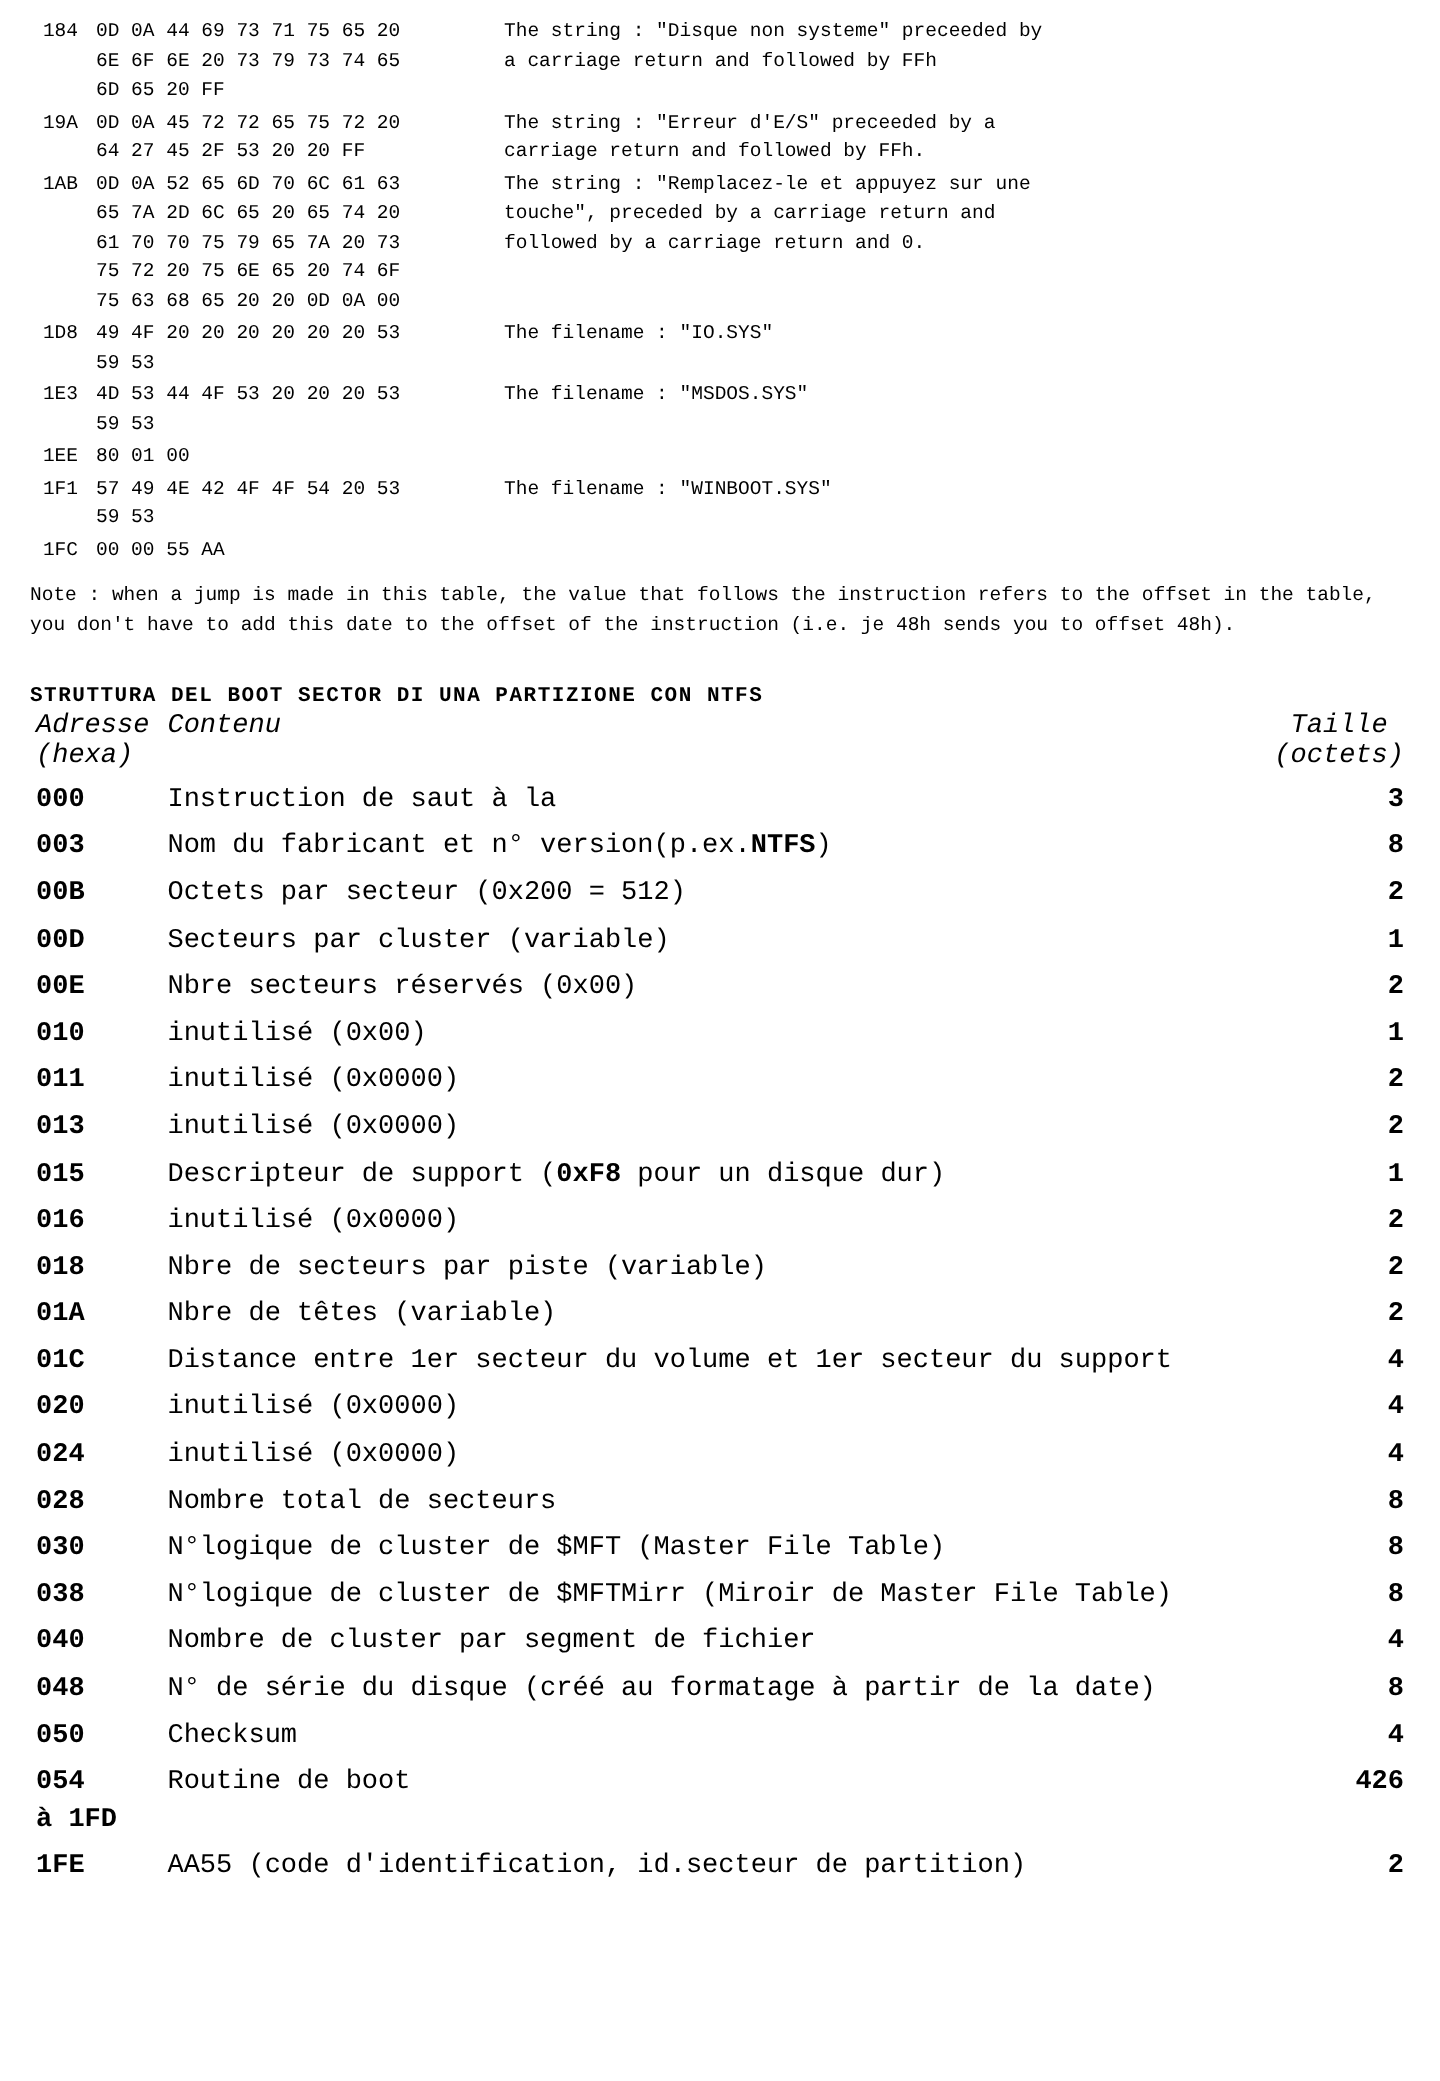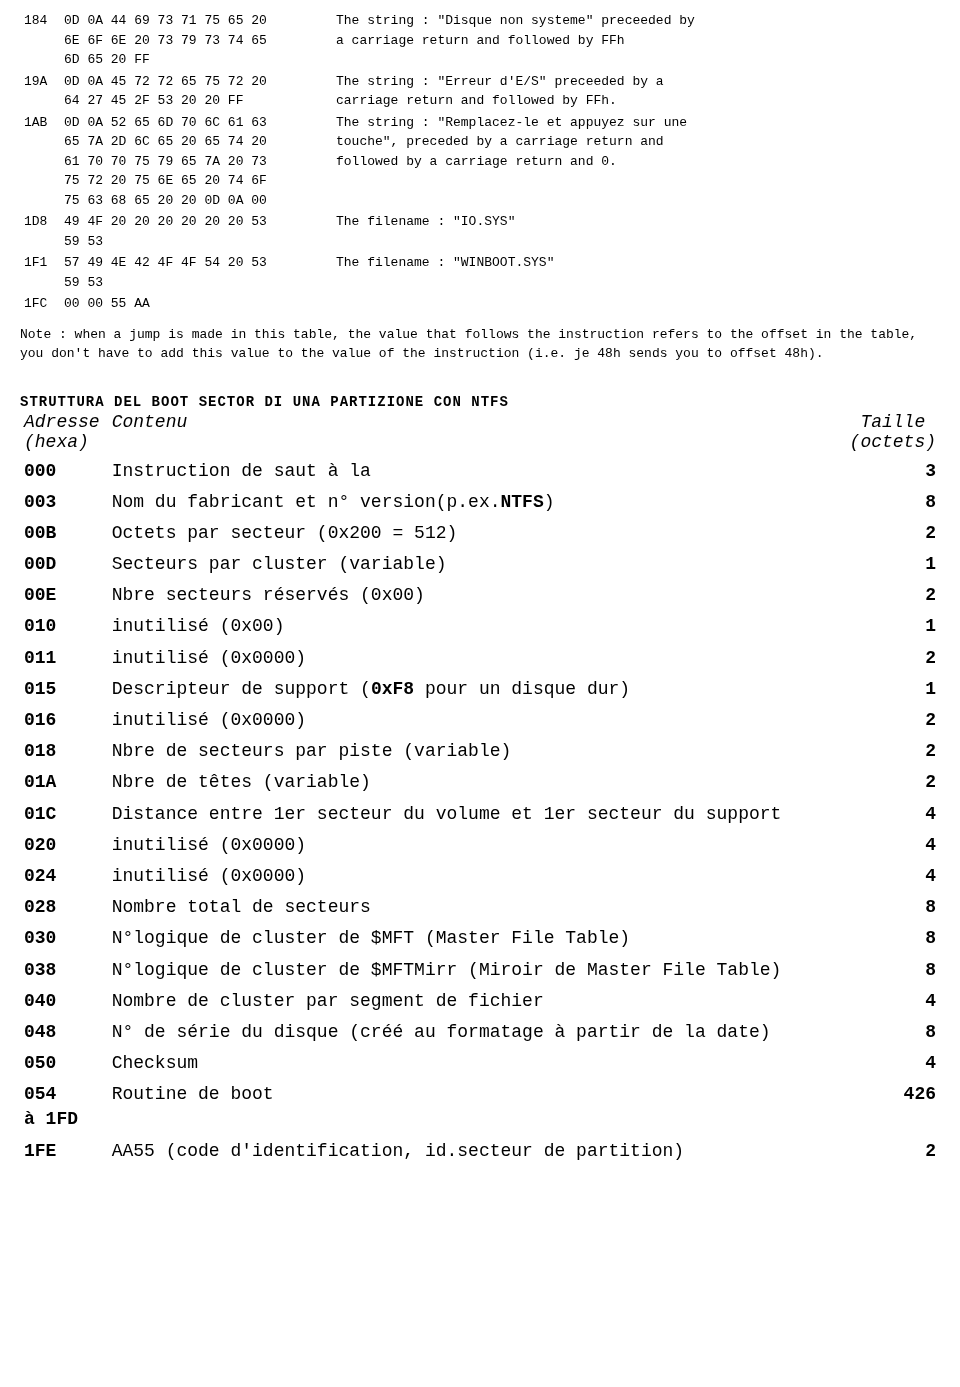--- a/index.html
+++ b/index.html
@@ -26,20 +26,21 @@
       padding: 1px 4px;
       font-size: 13px;
       line-height: 1.5;
       white-space: pre-wrap;
     }
 
     .hex-table td.addr {
       width: 40px;
       font-weight: normal;
       padding-right: 8px;
+      text-align: right;
     }
 
     .hex-table td.hex {
       width: 260px;
       white-space: pre;
       margin-left: 47px;
     }
 
     .hex-table td.desc {
       padding-left: 16px;
@@ -143,34 +144,45 @@
 touche", preceded by a carriage return and
 followed by a carriage return and 0.</td>
   </tr>
         <tr>
     <td class="addr">1D8</td>
     <td class="hex">49 4F 20 20 20 20 20 20 53
 59 53</td>
     <td class="desc">The filename : "IO.SYS"</td>
   </tr>
         <tr>
+    <td class="addr">1E3</td>
+    <td class="hex">4D 53 44 4F 53 20 20 20 53
+59 53</td>
+    <td class="desc">The filename : "MSDOS.SYS"</td>
+  </tr>
+        <tr>
+    <td class="addr">1EE</td>
+    <td class="hex">80 01 00</td>
+    <td class="desc"></td>
+  </tr>
+        <tr>
     <td class="addr">1F1</td>
     <td class="hex">57 49 4E 42 4F 4F 54 20 53
 59 53</td>
     <td class="desc">The filename : "WINBOOT.SYS"</td>
   </tr>
         <tr>
     <td class="addr">1FC</td>
     <td class="hex">00 00 55 AA</td>
     <td class="desc"></td>
   </tr>
       </tbody>
   </table>
   <div class="note-section" id="note-div">Note : when a jump is made in this table, the value that follows the instruction
-refers to the offset in the table, you don't have to add this value to the value
+refers to the offset in the table, you don't have to add this date to the offset
 of the instruction (i.e. je 48h sends you to offset 48h).</div>
 </div>
 
 <div class="ntfs-section">
   <div class="ntfs-title" id="ntfs-title">STRUTTURA DEL BOOT SECTOR DI UNA PARTIZIONE CON NTFS</div>
   <table class="ntfs-table">
     <thead id="ntfs-thead">
         <tr>
   <th class="addr-col">Adresse<br>(hexa)</th>
   <th class="content-col">Contenu</th>
@@ -207,20 +219,25 @@
     <td class="addr-cell">010</td>
     <td class="content-cell">inutilisé (0x00)</td>
     <td class="size-cell">1</td>
   </tr>
         <tr>
     <td class="addr-cell">011</td>
     <td class="content-cell">inutilisé (0x0000)</td>
     <td class="size-cell">2</td>
   </tr>
         <tr>
+    <td class="addr-cell">013</td>
+    <td class="content-cell">inutilisé (0x0000)</td>
+    <td class="size-cell">2</td>
+  </tr>
+        <tr>
     <td class="addr-cell">015</td>
     <td class="content-cell">Descripteur de support (<strong>0xF8</strong> pour un disque dur)</td>
     <td class="size-cell">1</td>
   </tr>
         <tr>
     <td class="addr-cell">016</td>
     <td class="content-cell">inutilisé (0x0000)</td>
     <td class="size-cell">2</td>
   </tr>
         <tr>

